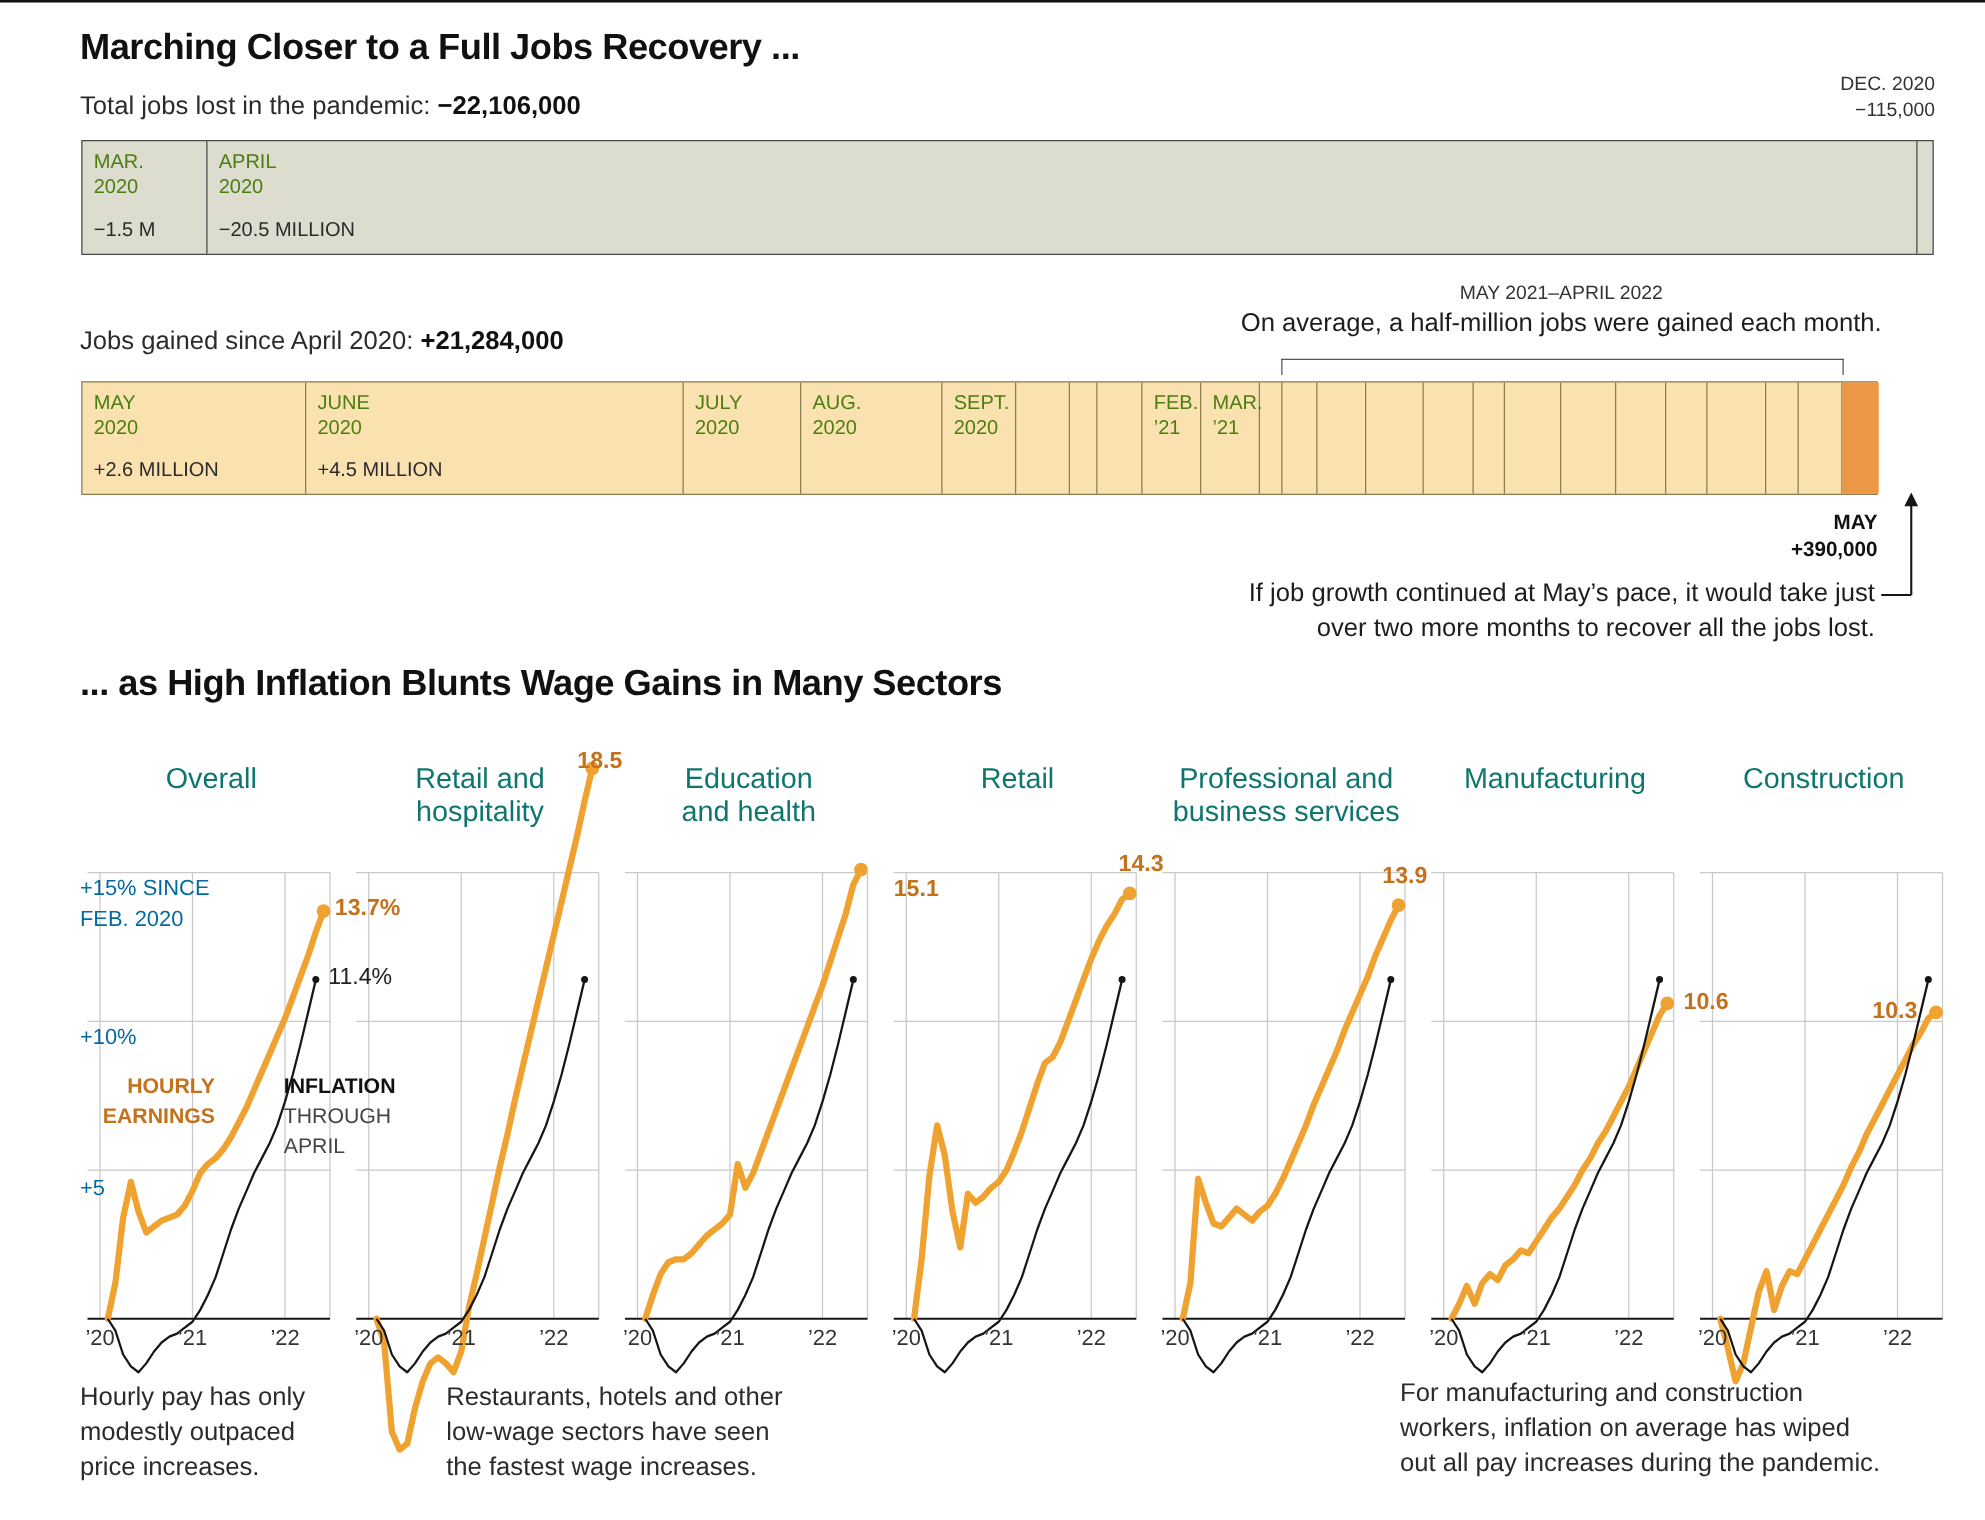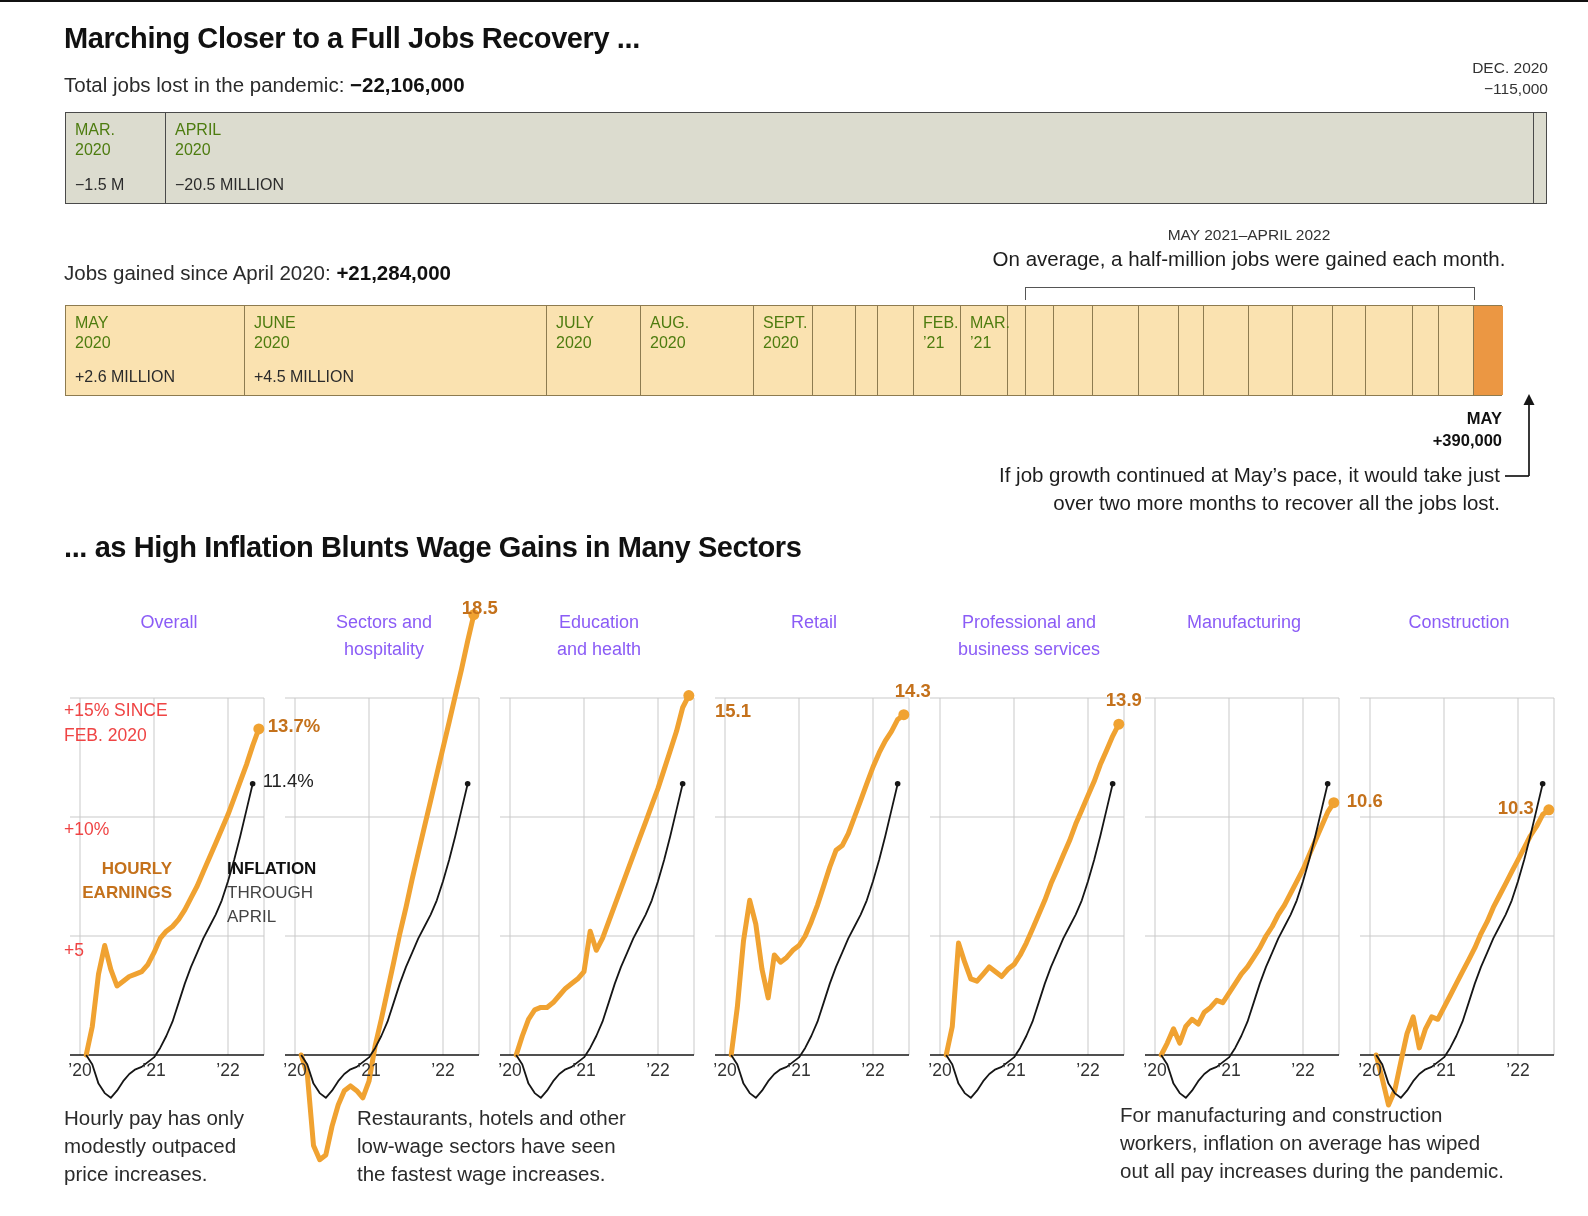--- a/index.html
+++ b/index.html
@@ -19,22 +19,22 @@
   .seg{position:relative;height:100%;box-sizing:border-box;flex:0 0 auto;overflow:visible;}
   .seg:last-child{border-right:none !important;}
   .seg-dark{background:#EB9743;}
   .seg-month{padding:7px 0 0 9px;font-size:16px;line-height:20px;color:#4d7c0f;white-space:nowrap;}
   .seg-value{position:absolute;left:9px;bottom:9px;font-size:16px;color:#2b2b2b;white-space:nowrap;}
   .bracket{border-top:1.5px solid #555;border-left:1.5px solid #555;border-right:1.5px solid #555;}
   .bracket-title{font-size:15.5px;color:#333;text-align:center;}
   .bracket-sub{font-size:20.5px;color:#1d1d1d;text-align:center;}
   .may-callout{font-size:16.5px;line-height:22px;font-weight:bold;color:#111;text-align:right;}
   .may-note{font-size:20.5px;line-height:27.5px;color:#1d1d1d;text-align:right;}
-  .panel-title{font-size:18px;line-height:27px;color:#8b5cf6;text-align:center;}
-  .ylab{font-size:17.5px;color:#ef4444;white-space:nowrap;}
+  .panel-title{font-size:23px;line-height:27px;color:#0f766e;text-align:center;}
+  .ylab{font-size:17.5px;color:#0369a1;white-space:nowrap;}
   .xtick{font-size:17.5px;color:#333;text-align:center;width:44px;}
   .leg-earn{font-size:17px;line-height:24px;font-weight:bold;color:#C4711B;text-align:right;width:114px;}
   .leg-infl{font-size:17px;line-height:24px;color:#444;}
   .leg-infl .b1{font-weight:bold;color:#111;}
   .end-label{font-size:18.5px;font-weight:bold;color:#C4711B;white-space:nowrap;}
   .end-label-black{font-size:18.5px;color:#222;white-space:nowrap;}
   .caption{font-size:20.5px;line-height:28px;color:#2b2b2b;white-space:nowrap;}
   svg{display:block;}
 </style>
 </head>
@@ -283,21 +283,21 @@
 
 <div class="panel-title" style="left: 58px; top: 609px; width: 222px; position: absolute;">
       <div>Overall</div>
     </div>
     <div class="xtick" style="left: 58px; top: 1060px; position: absolute;">’20</div>
     <div class="xtick" style="left: 132px; top: 1060px; position: absolute;">’21</div>
     <div class="xtick" style="left: 206px; top: 1060px; position: absolute;">’22</div>
     <div class="end-label" style="left: 267.833px; top: 714.94px; position: absolute;">13.7%</div>
     <div class="end-label-black" style="left: 262.667px; top: 769.68px; position: absolute;">11.4%</div>
     <div class="panel-title" style="left: 273px; top: 609px; width: 222px; position: absolute;">
-      <div>Sectors and</div>
+      <div>Retail and</div>
       <div>hospitality</div>
     </div>
     <div class="xtick" style="left: 273px; top: 1060px; position: absolute;">’20</div>
     <div class="xtick" style="left: 347px; top: 1060px; position: absolute;">’21</div>
     <div class="xtick" style="left: 421px; top: 1060px; position: absolute;">’22</div>
     <div class="end-label" style="left: 479.833px; top: 571.7px; position: absolute; transform: translateX(-50%); margin-top: 25px;">18.5</div>
     <div class="panel-title" style="left: 488px; top: 609px; width: 222px; position: absolute;">
       <div>Education</div>
       <div>and health</div>
     </div>

